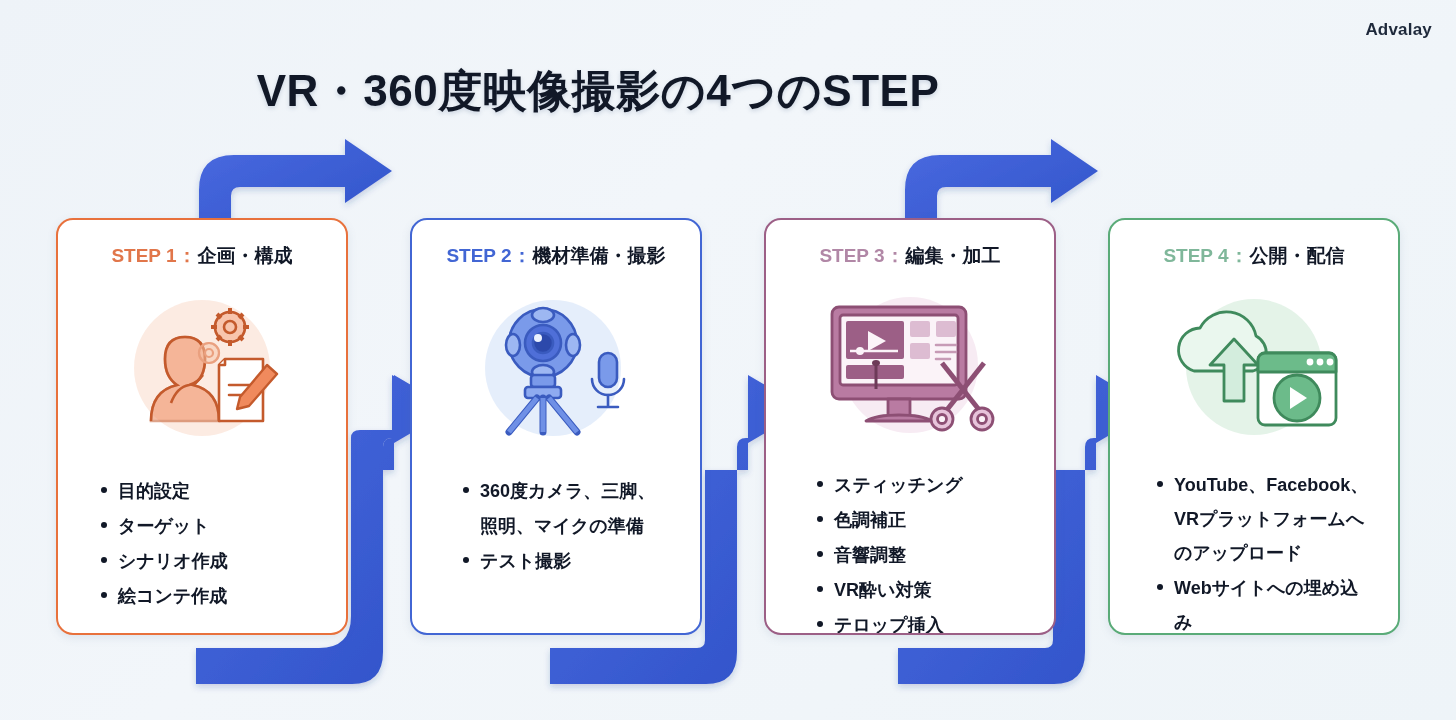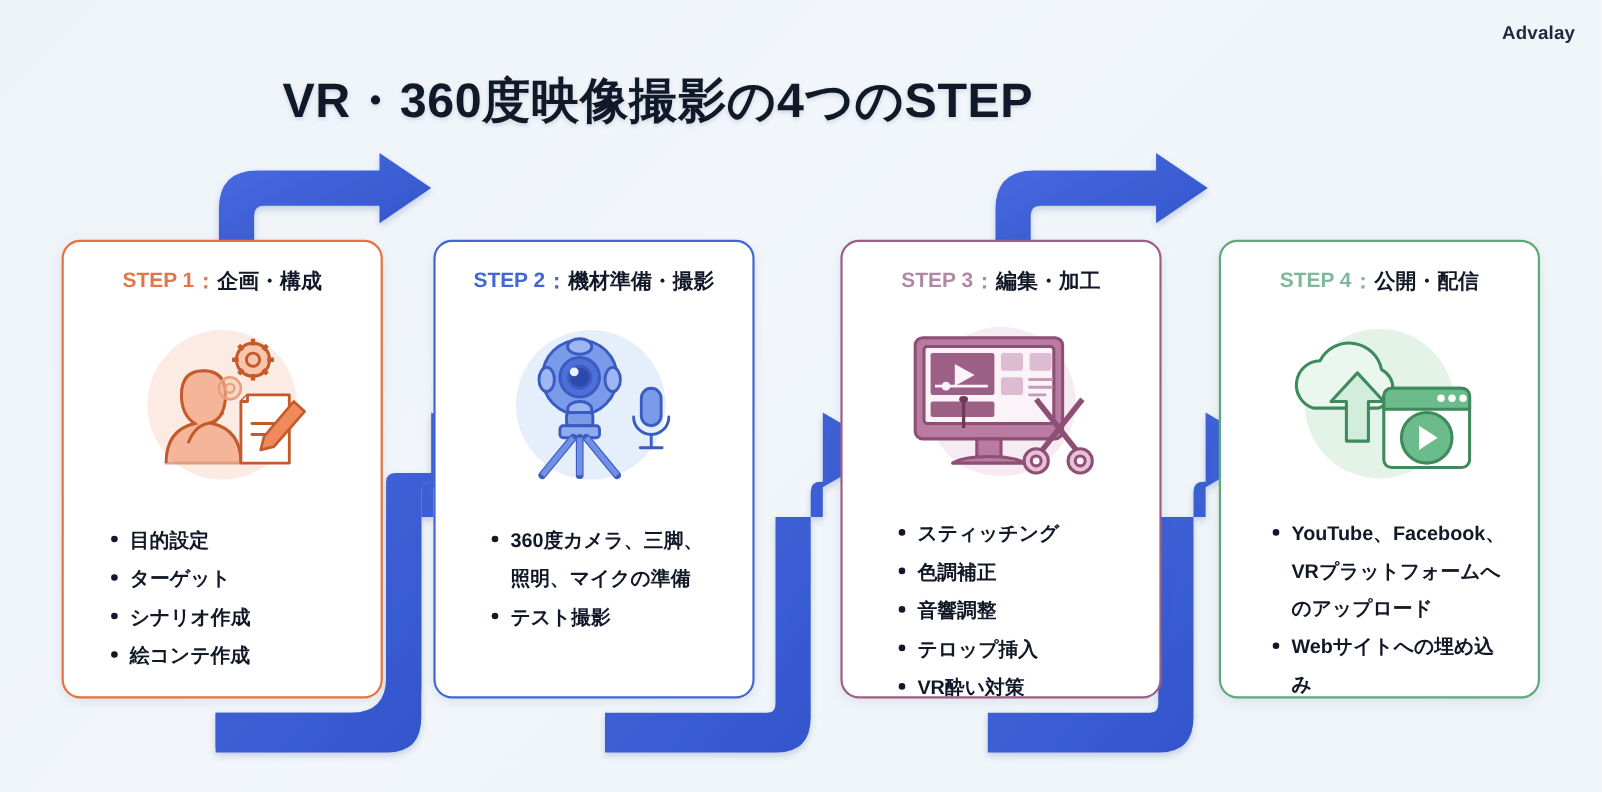--- a/index.html
+++ b/index.html
@@ -26,21 +26,21 @@
   .arrows{position:absolute;inset:0;pointer-events:none;}
 
   
   .card{
     position:absolute;top:218px;height:417px;width:292px;
     background:#ffffff;border-radius:17px;border:2.5px solid #ccc;
     box-shadow:0 3px 10px rgba(90,115,150,.13);
     box-sizing:border-box;overflow:hidden;
   }
   #card1{left:56px;border-color:#e8713c;}
-  #card2{left:394px;border-color:#4266d4;text-decoration:underline;}
+  #card2{left:410px;border-color:#4266d4;text-decoration:underline;}
   #card3{left:764px;border-color:#9c5f86;}
   #card4{left:1108px;border-color:#5aab78;}
 
   .card-head{
     position:absolute;top:0;left:0;right:0;height:72px;
     display:flex;align-items:center;justify-content:center;
     font-size:19px;font-weight:bold;white-space:nowrap;
   }
   .step-no{margin-right:1px;}
   #card1 .step-no{color:#e1764a;}
@@ -229,22 +229,22 @@
           <circle cx="124" cy="126" r="4.5" fill="#fbf3f8"></circle>
           <circle cx="164" cy="126" r="11" fill="#e7c3da"></circle>
           <circle cx="164" cy="126" r="4.5" fill="#fbf3f8"></circle>
         </g>
       </svg>
     </div>
     <ul class="bullets">
       <li>スティッチング</li>
       <li>色調補正</li>
       <li>音響調整</li>
+      <li>VR酔い対策</li>
       <li>テロップ挿入</li>
-      <li>VR酔い対策</li>
     </ul>
   </div>
 
   <div class="card" id="card4">
     <div class="card-head">
       <span class="step-no">STEP 4</span>
       <span class="step-no">：</span>
       <span class="step-ttl">公開・配信</span>
     </div>
     <div class="icon-wrap">

